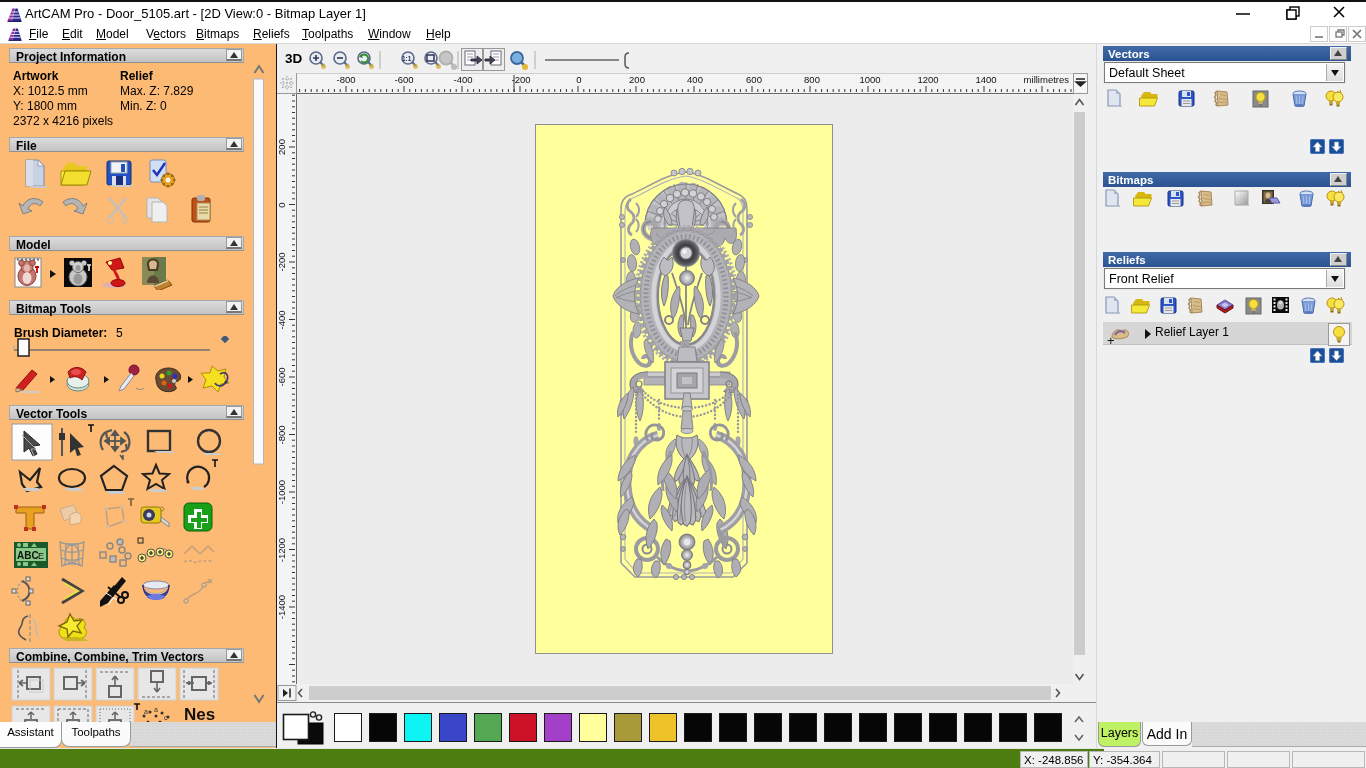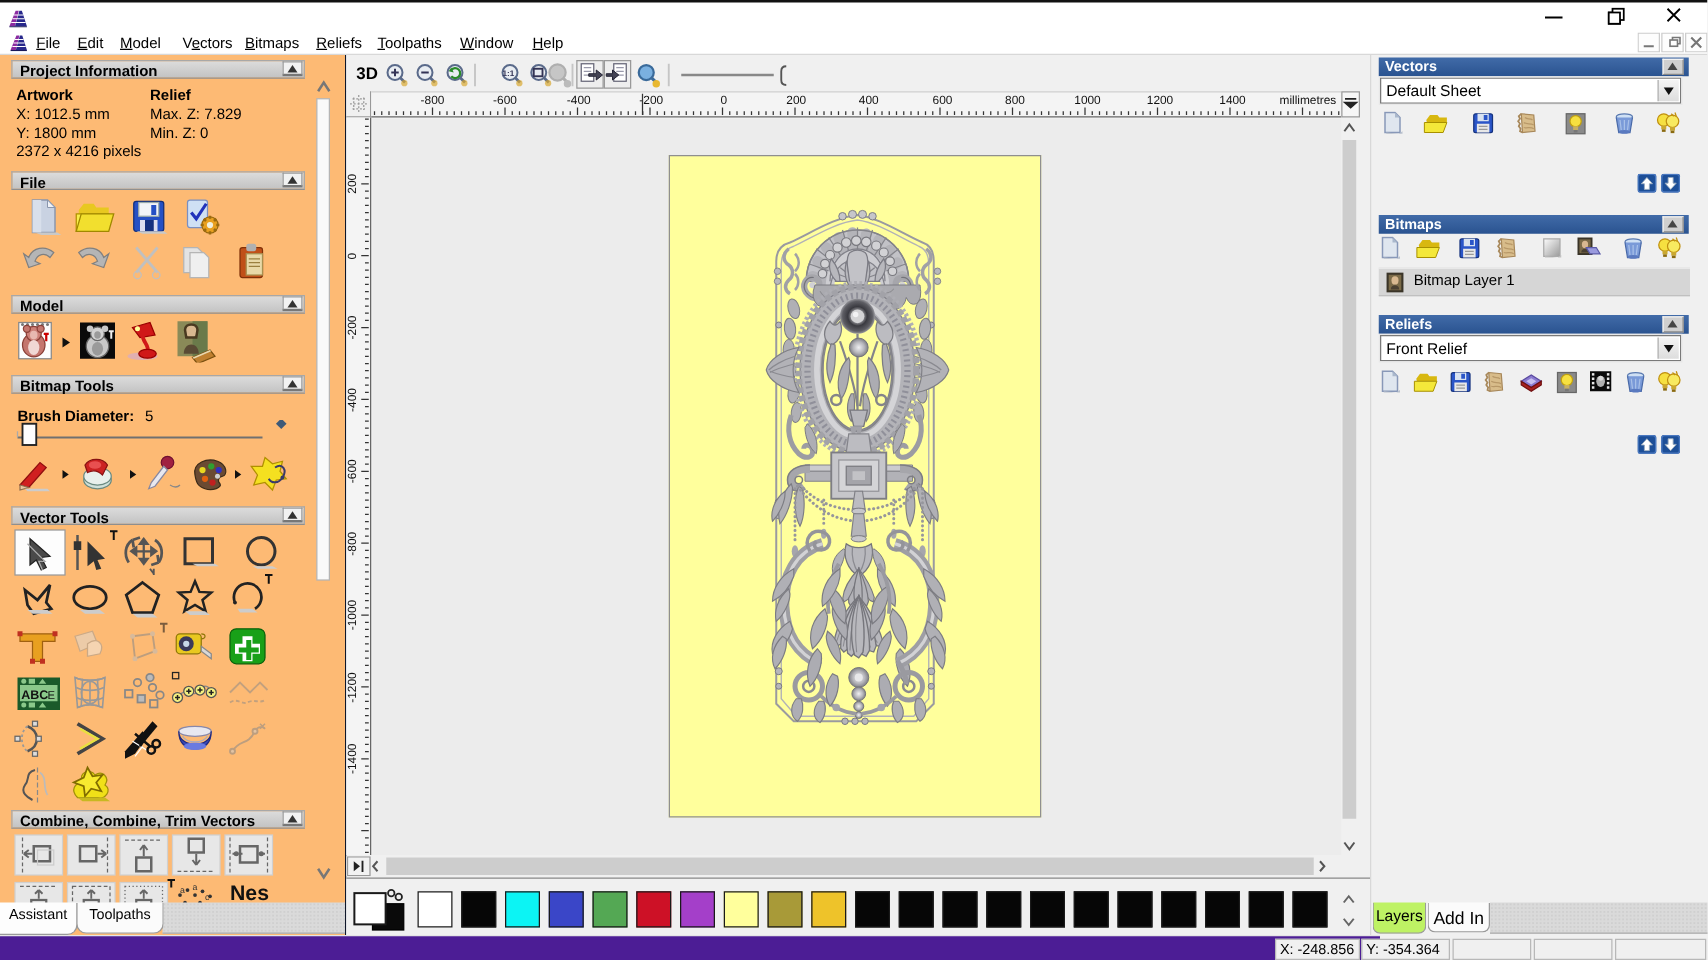--- a/index.html
+++ b/index.html
@@ -42,37 +42,38 @@
 .bluebtn:after{content:"";position:absolute;left:3px;top:2px;border:4px solid transparent;border-bottom:6px solid #444;border-top:none}
 .combo{position:absolute;left:7px;width:241px;height:21px;background:#fff;border:1px solid #7a7a7a;outline:1px solid #e8e8e8}
 .combo span.ct{position:absolute;left:4px;top:3px;font-size:12.5px;color:#000}
 .combobtn{position:absolute;right:1px;top:1px;width:17px;height:17px;background:linear-gradient(#f4f4f4,#ddd);border-left:1px solid #aaa}
 .combobtn:after{content:"";position:absolute;left:4px;top:6px;border:4px solid transparent;border-top:6px solid #111;border-bottom:none}
 .lrow{position:absolute;left:6px;width:249px;height:24px;background:#d6d6d6;border-top:1px solid #eee;border-bottom:1px solid #c0c0c0}
 .lrow span{position:absolute;font-size:12px;color:#000}
 
 .tab{position:absolute;background:#fbfbfb;border:1px solid #9a9a9a;border-top:none;border-radius:0 0 6px 6px;font-size:11.5px;color:#000;text-align:center}
 
-#statusbar{position:absolute;left:0;top:748px;width:1104px;height:20px;background:#4c1d95;border-top:1px solid #e5e5e5}
+#statusbar{position:absolute;left:0;top:748px;width:1104px;height:20px;background:#4d7c0f;border-top:1px solid #e5e5e5}
 .sfield{position:absolute;top:2px;height:17px;border:1px solid #b8b8b8;background:#f0f0f0;font-size:11.5px;color:#000;padding:2px 0 0 3px;white-space:nowrap;overflow:hidden}
 </style>
 </head>
 <body>
 
 <div id="titlebar">
  <svg class="abs" style="left:7px;top:5px" width="15" height="15" viewBox="0 0 15 15">
   <path d="M0.5 14 L5.5 1.5 L8 1.5 L5 14 Z" fill="#8a2aa0"></path>
   <path d="M5 14 L8.5 1.5 L10.5 1.5 L14.5 14 Z" fill="#28288c"></path>
   <g stroke="#fff" stroke-width="0.9">
         <line x1="2" y1="11" x2="13.5" y2="11"></line>
         <line x1="3" y1="8" x2="12.5" y2="8"></line>
         <line x1="4.2" y1="5" x2="11.6" y2="5"></line>
       </g>
   <path d="M0.5 14 h14 v1 h-14 z" fill="#1a1a5a"></path>
  </svg>
+ <span id="titletext">ArtCAM Pro - Door_5105.art - [2D View:0 - Bitmap Layer 1]</span>
  <svg class="abs" style="left:1231px;top:3px" width="130" height="18" viewBox="0 0 130 18">
   <line x1="5" y1="9" x2="19" y2="9" stroke="#000" stroke-width="1.5"></line>
   <rect x="56" y="5" width="9" height="9" fill="none" stroke="#000" stroke-width="1.4"></rect>
   <rect x="59" y="2" width="9" height="9" fill="#fff" stroke="#000" stroke-width="1.4"></rect>
   <rect x="56" y="5" width="9" height="9" fill="#fff" stroke="#000" stroke-width="1.4"></rect>
   <path d="M103 2 L113 12 M113 2 L103 12" stroke="#000" stroke-width="1.5"></path>
  </svg>
 </div>
 
 <div id="menubar">
@@ -1420,45 +1421,57 @@
  <svg class="abs" style="left:6px;top:145px" width="249" height="20" viewBox="0 0 249 20">
   <use href="#ic-page" x="0" y="0"></use>
       <use href="#ic-folder" x="30" y="0"></use>
       <use href="#ic-floppy" x="63" y="0"></use>
       <use href="#ic-merge" x="94" y="0"></use>
       <use href="#ic-fadepage" x="129" y="0"></use>
       <use href="#ic-monalayer" x="158" y="0"></use>
       <use href="#ic-trash" x="194" y="0"></use>
       <use href="#ic-bulbs" x="223" y="0"></use>
  </svg>
- <div class="lrow" style="top:170px;height:23px">
-  <span style="left:28px;top:2px">Bitmap Layer 1</span>
-  <svg class="abs" style="left:4px;top:2px" width="18" height="18" viewBox="0 0 14 16">
-        <use href="#ic-mona"></use>
-      </svg>
- </div>
  <div class="bluehdr" style="top:208px">
       <b>Reliefs</b>
       <span class="bluebtn"></span>
     </div>
  <div class="combo" style="top:224px">
       <span class="ct">Front Relief</span>
       <span class="combobtn"></span>
     </div>
  <svg class="abs" style="left:6px;top:252px" width="249" height="20" viewBox="0 0 249 20">
   <use href="#ic-page" x="0" y="0"></use>
       <use href="#ic-folder" x="28" y="0"></use>
       <use href="#ic-floppy" x="56" y="0"></use>
       <use href="#ic-merge" x="84" y="0"></use>
       <use href="#ic-relief" x="112" y="1"></use>
       <use href="#ic-bulbbox" x="141" y="0"></use>
       <use href="#ic-movie" x="168" y="0"></use>
       <use href="#ic-trash" x="196" y="0"></use>
       <use href="#ic-bulbs" x="223" y="0"></use>
  </svg>
+ <div class="lrow" style="top:277px;height:24px">
+  <span style="left:52px;top:3px">Relief Layer 1</span>
+  <svg class="abs" style="left:4px;top:2px" width="26" height="22" viewBox="0 0 26 22">
+        <g transform="translate(3,1)">
+          <use href="#ic-clay"></use>
+        </g>
+        <text x="0" y="21" font-size="13" font-family="Liberation Sans" fill="#111">+</text>
+      </svg>
+  <svg class="abs" style="left:40px;top:6px" width="10" height="12" viewBox="0 0 10 12">
+        <path d="M2 1 l6 5 -6 5 z" fill="#111"></path>
+      </svg>
+  <svg class="abs" style="left:225px;top:1px" width="22" height="23" viewBox="0 0 22 23">
+        <rect x="0.5" y="0.5" width="21" height="22" fill="#f4f4f4" stroke="#999"></rect>
+        <circle cx="11" cy="9" r="5.5" fill="#f6e040" stroke="#c09010"></circle>
+        <rect x="8.5" y="14" width="5" height="3.5" fill="#caa830"></rect>
+        <rect x="9.5" y="17.5" width="3" height="2" fill="#8a6a10"></rect>
+      </svg>
+ </div>
  <svg class="abs" style="left:213px;top:304px" width="40" height="16" viewBox="0 0 40 16">
   <use href="#ic-updn" x="0" y="0"></use>
       <path d="M7.5 3 l-4.5 5 h2.5 v4.5 h4 V8 h2.5 z" fill="#fff" stroke="#9ab" stroke-width="0.7"></path>
   <use href="#ic-updn" x="19" y="0"></use>
       <g transform="translate(19,0)">
         <path d="M7.5 12.5 l-4.5 -5 h2.5 V3 h4 v4.5 h2.5 z" fill="#fff" stroke="#9ab" stroke-width="0.7"></path>
       </g>
  </svg>
  <div class="tab" style="left:1px;top:678px;width:43px;height:25px;background:#bef264;z-index:3;font-size:12.5px"><span style="position:relative;top:4px">Layers</span></div>
  <div class="tab" style="left:45px;top:678px;width:50px;height:24px;z-index:2;font-size:14px"><span style="position:relative;top:4px">Add In</span></div>

